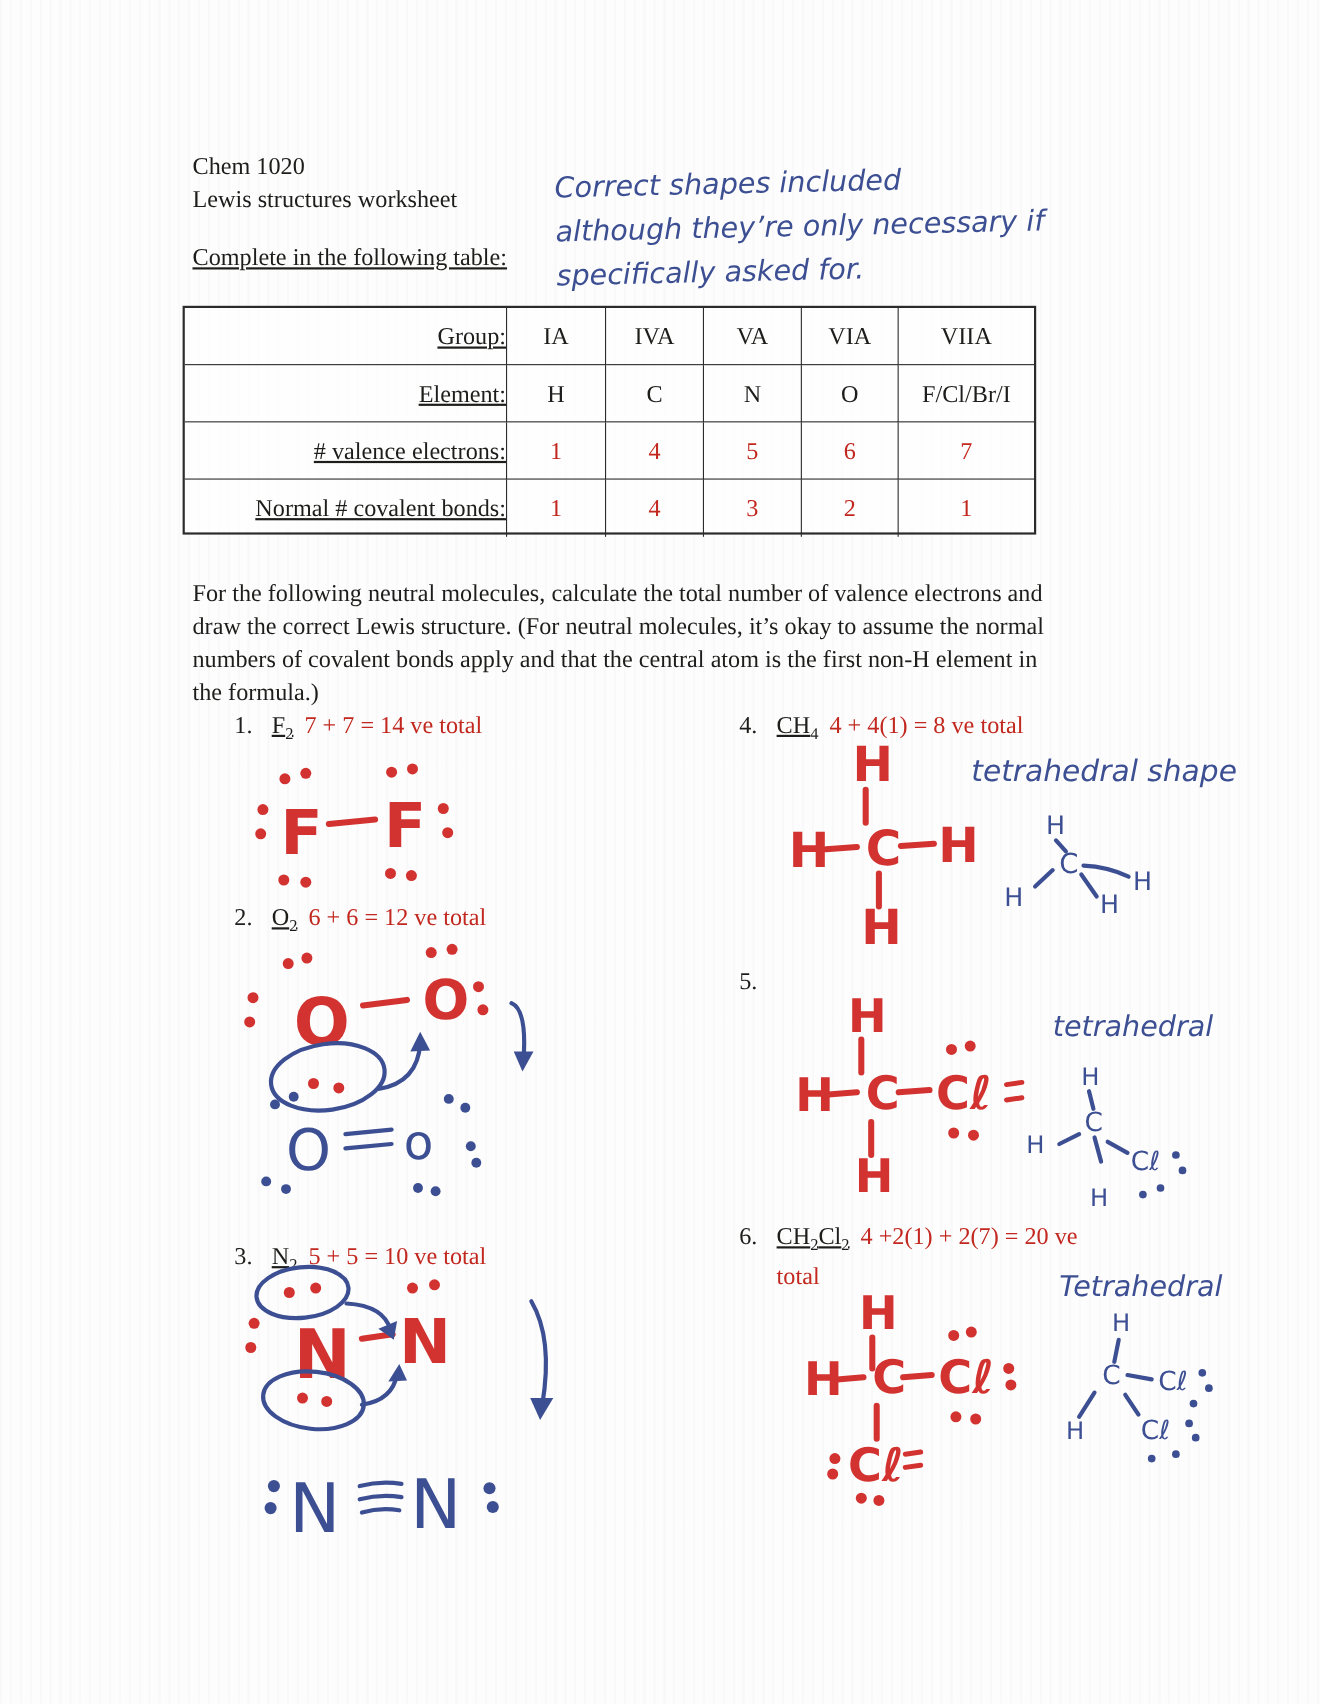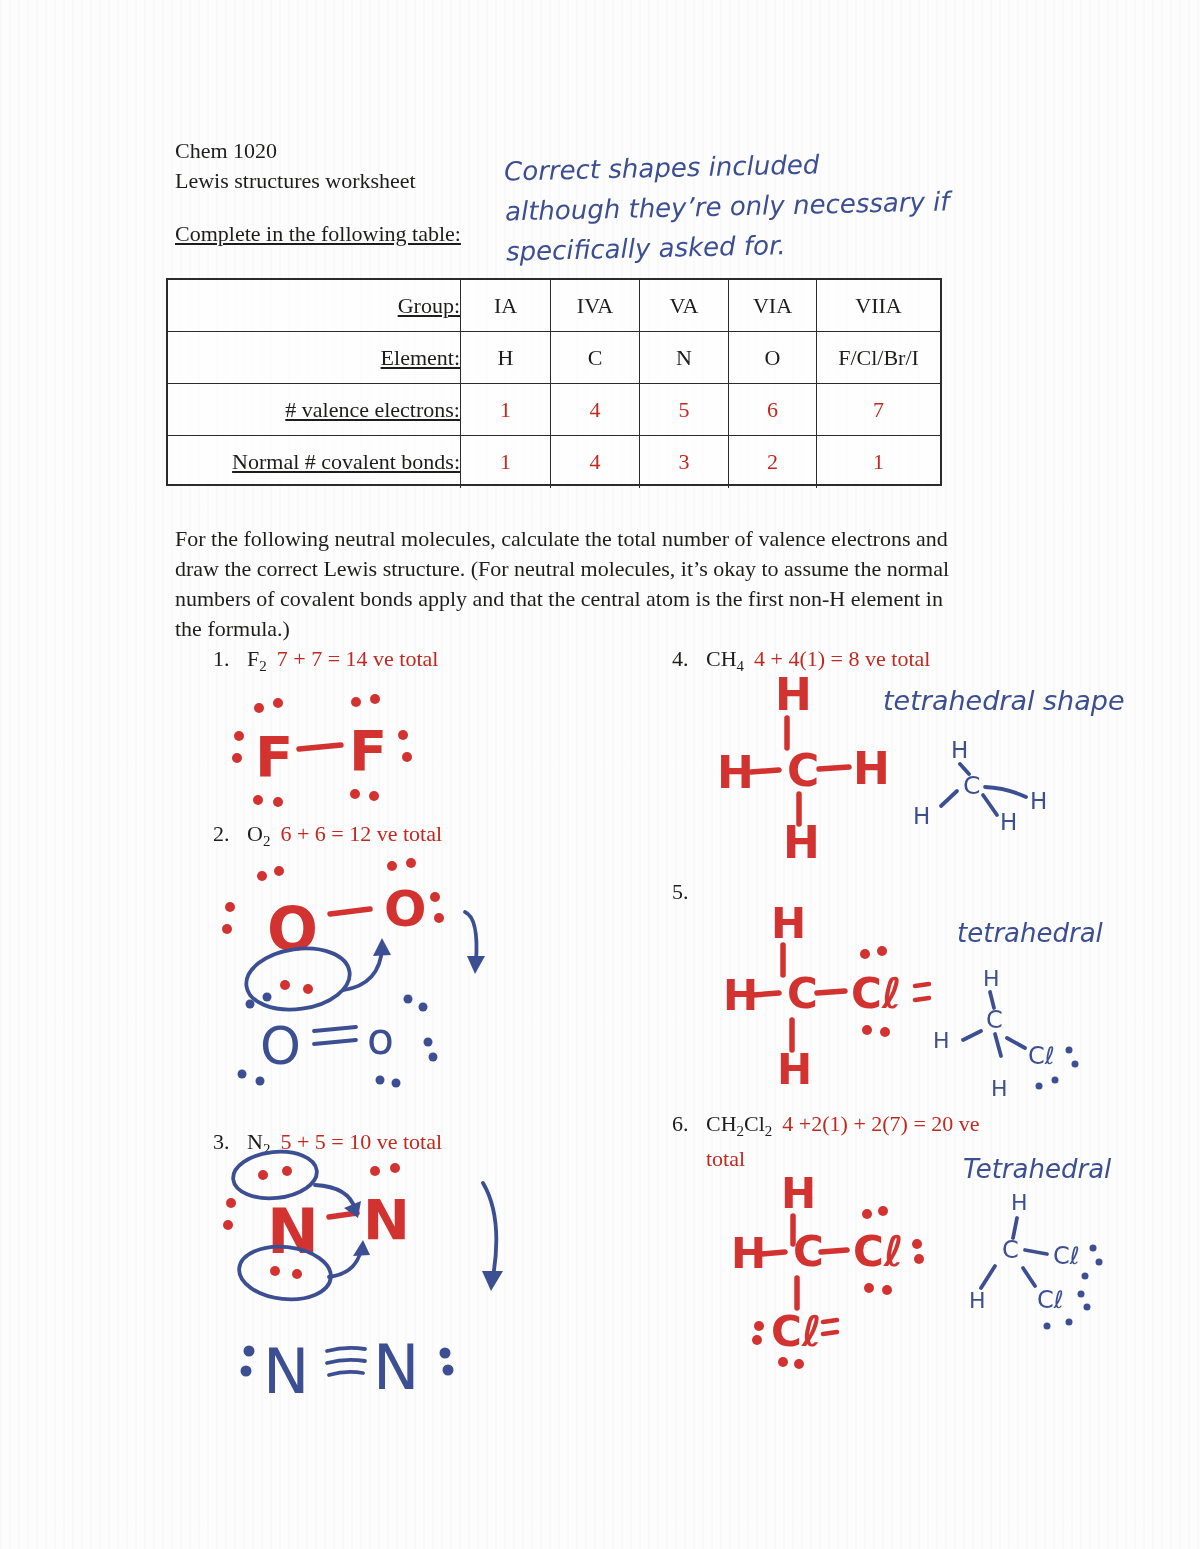--- a/index.html
+++ b/index.html
@@ -45,21 +45,21 @@
     font-size:22px;
   }
   .vtable .cell.last-col{border-right:none;}
   .vtable .cell.last-row{border-bottom:none;}
   .vtable .lbl{justify-content:flex-end;padding-right:0;box-sizing:border-box;text-decoration:underline;}
   .vtable .rv{color:var(--tred);}
   
   .prob-head{position:absolute;font-size:22px;line-height:28px;display:flex;}
   .prob-head .num{width:34px;flex:0 0 34px;}
   .prob-head .body{max-width:360px;}
-  .prob-head .formula{margin-right:10px;}
+  .prob-head .formula{margin-right:10px;text-decoration:underline;}
   .prob-head sub{font-size:0.68em;}
   .prob-head .eq{color:var(--tred);white-space:pre-line;text-align:center;}
   
   svg{position:absolute;overflow:visible;}
   .ms{stroke:var(--mred);stroke-width:5.5;stroke-linecap:round;fill:none;}
   .ms2{stroke:var(--mred);stroke-width:4.5;stroke-linecap:round;fill:none;}
   .md{fill:var(--mred);}
   .mt{fill:var(--mred);font-family:"DejaVu Sans",sans-serif;font-weight:bold;}
   .bs{stroke:var(--mblue);stroke-width:3.8;stroke-linecap:round;fill:none;}
   .bd{fill:var(--mblue);}

